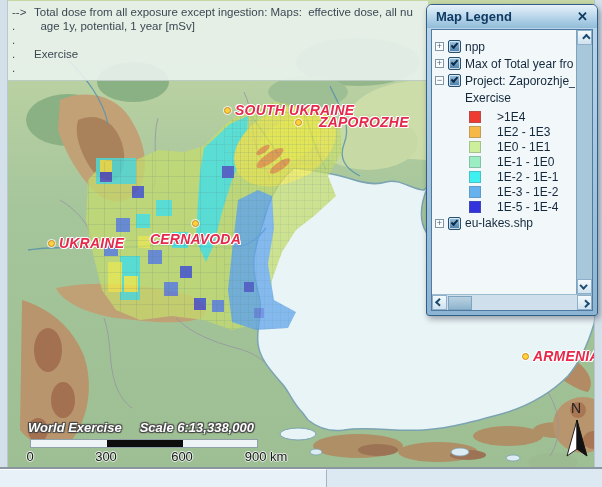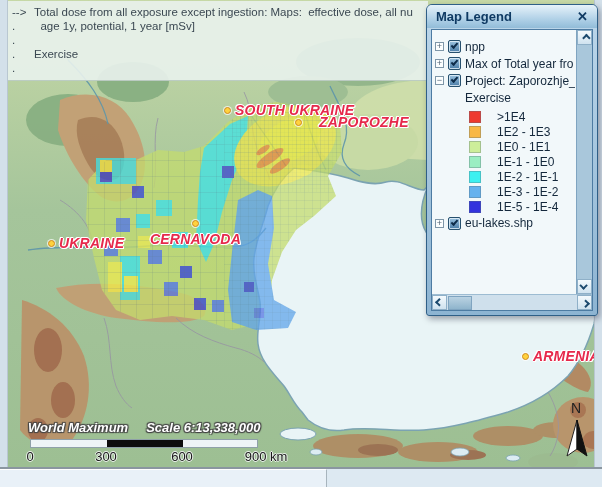--- a/index.html
+++ b/index.html
@@ -252,21 +252,21 @@
     <div class="map-label" style="left:40px; top:235px;">
       <span class="npp-marker"></span>
       <span style="color: rgb(230, 41, 75);">UKRAINE</span>
     </div>
     <div class="map-label" style="left:514px; top:348px;">
       <span class="npp-marker"></span>
       <span style="color: rgb(230, 41, 75);">ARMENIA (ME</span>
     </div>
 
     <div class="proj-line">
-      <span>World Maximum</span><span class="gap"></span><span>Scale 6:13,338,000</span>
+      <span>World Exercise</span><span class="gap"></span><span>Scale 6:13,338,000</span>
     </div>
     <div class="scalebar">
       <div class="seg-black"></div>
     </div>
     <div class="scale-ticks">
       <span class="scale-tick" style="left:22px;">0</span>
       <span class="scale-tick" style="left:98px;">300</span>
       <span class="scale-tick" style="left:174px;">600</span>
       <span class="scale-tick" style="left:258px;">900 km</span>
     </div>

